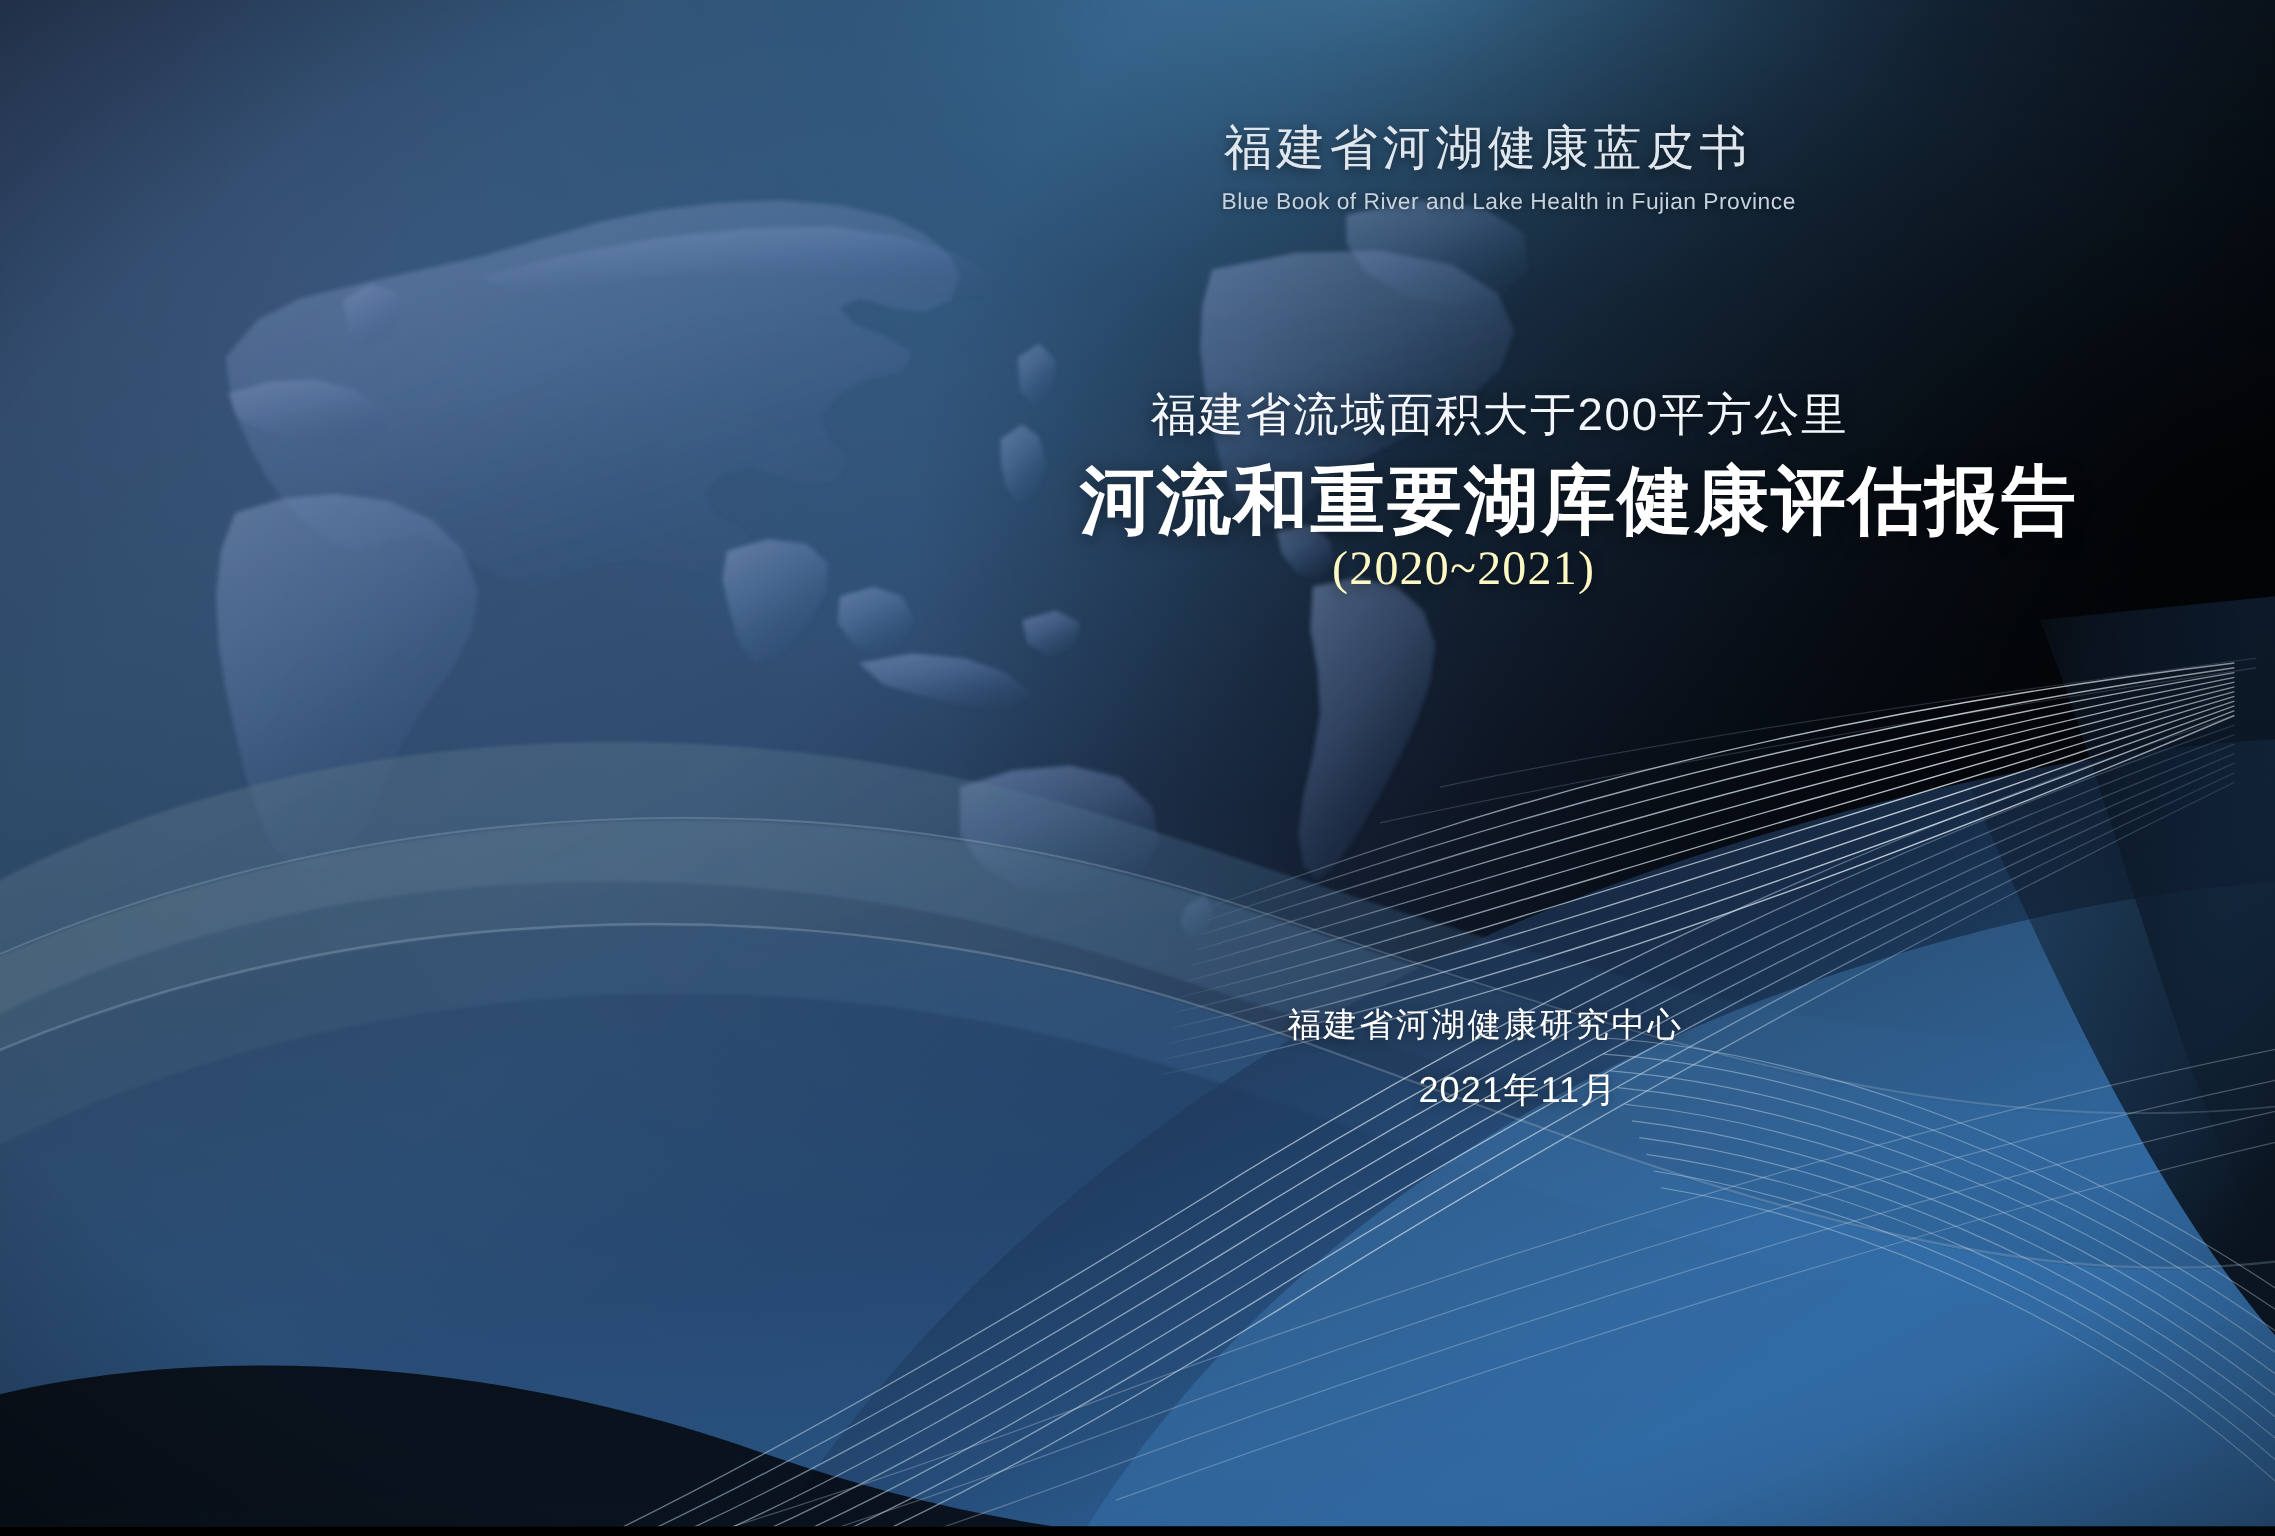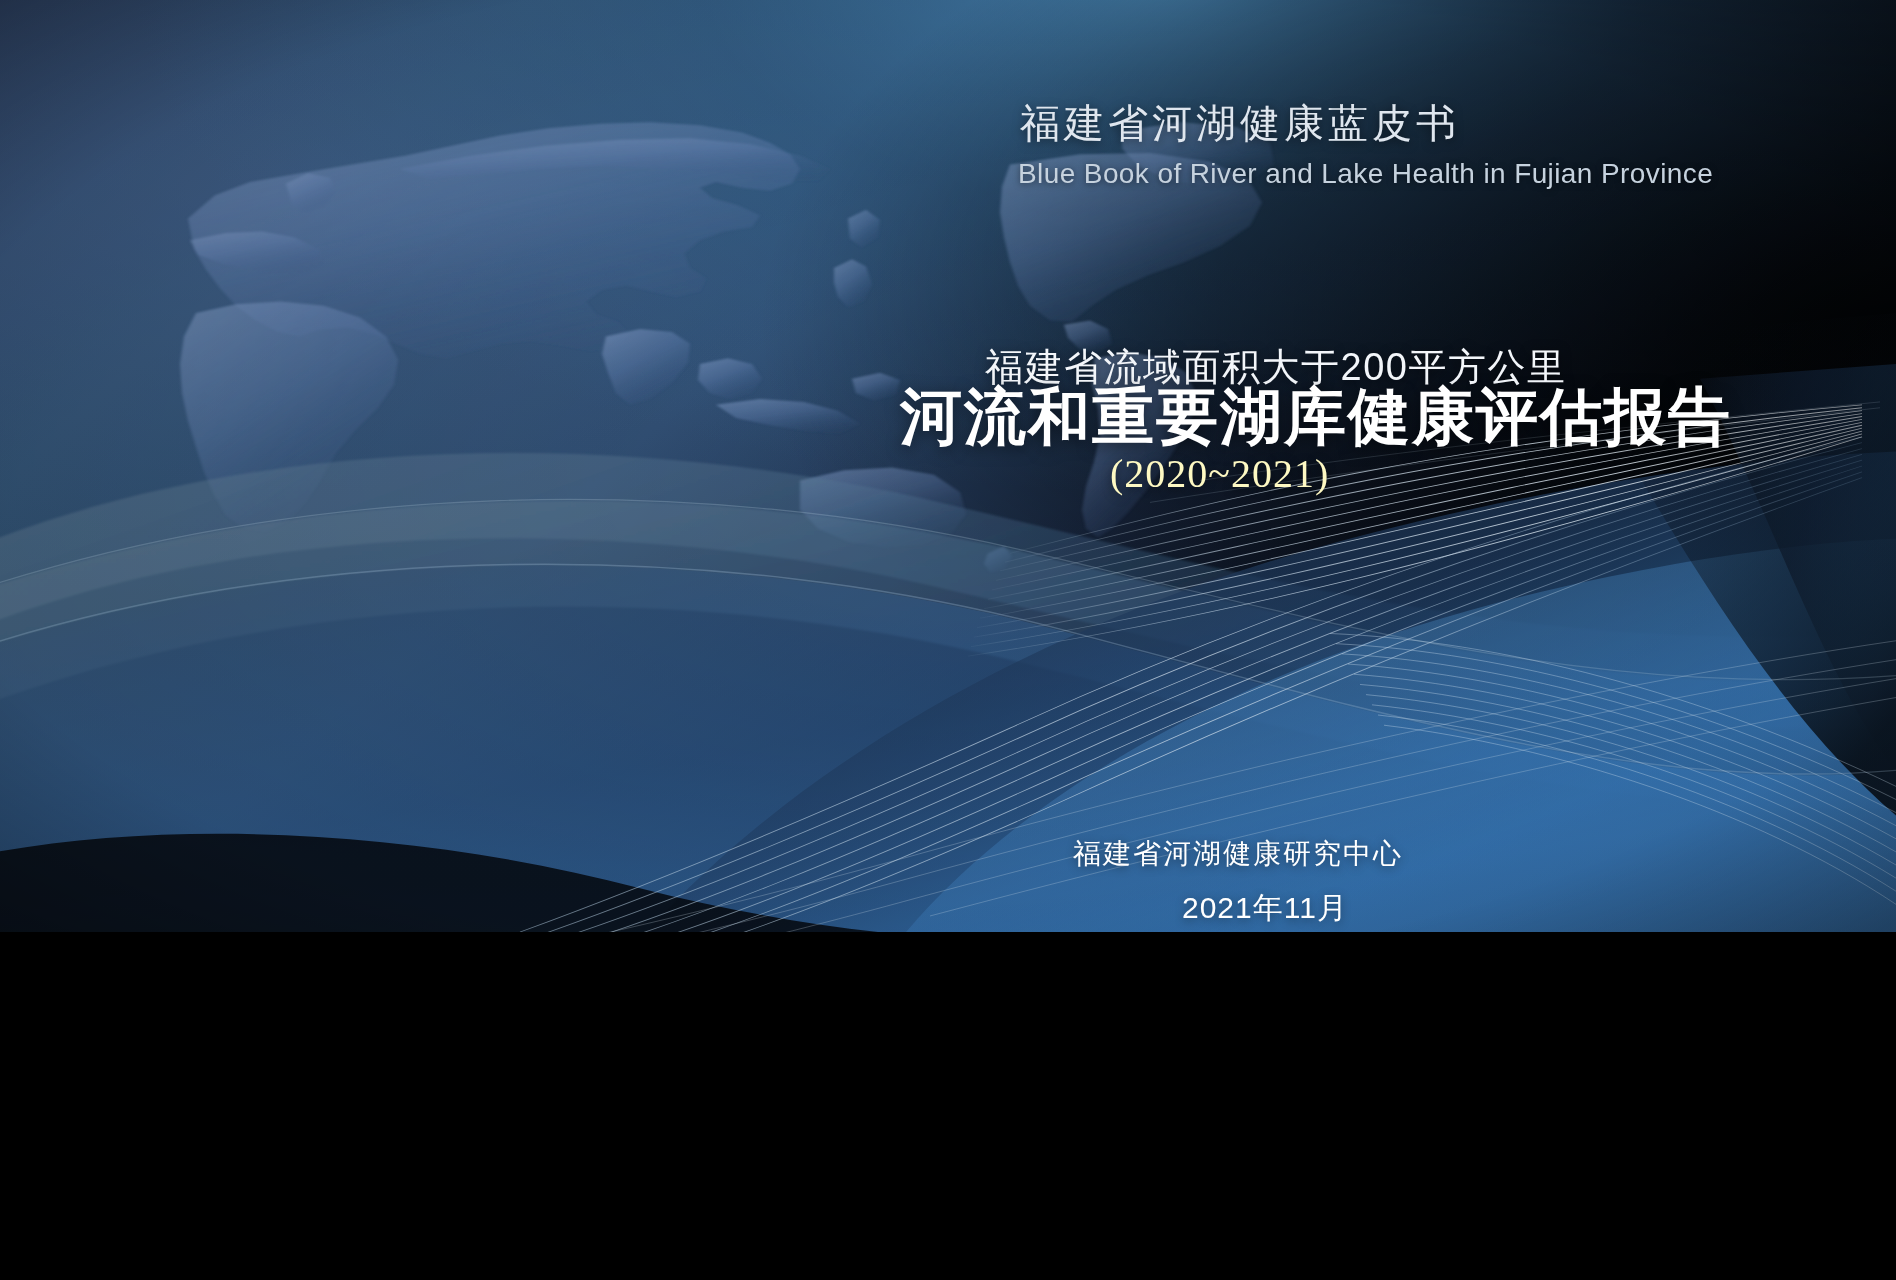--- a/index.html
+++ b/index.html
@@ -1,47 +1,46 @@
 <!DOCTYPE html>
 <html lang="zh"><head>
 <meta charset="utf-8">
 <title>Report Cover</title>
 <style>
   html,body{margin:0;padding:0;background:#000;}
   *{box-sizing:border-box;}
   .stage{
     position:relative;
-    width:1896px;height:932px;
+    width:1896px;height:1272px;
     overflow:hidden;
     background:#05070c;
     font-family:"Liberation Sans","DejaVu Sans",sans-serif;
   }
   .layer{position:absolute;inset:0;}
   .layer svg{display:block;width:100%;height:100%;}
 
   
   .txt{position:absolute;z-index:60;color:#fff;white-space:nowrap;}
   .bluebook-cn{
     left:1020px;top:96px;
     font-size:40px;letter-spacing:4px;
     color:#dfe6ee;
     text-shadow:0 2px 10px rgba(0,0,0,.55);
   }
   .bluebook-en{
     left:1018px;top:158px;
-    font-size:28px;letter-spacing:.4px;
+    font-size:19px;letter-spacing:.4px;
     color:#c6d2de;font-weight:400;
     text-shadow:0 1px 6px rgba(0,0,0,.5);
   }
   .sub-line{
-    left:985px;top:320px;
+    left:959px;top:320px;
     font-size:38px;letter-spacing:1.5px;
     color:#f3f6fa;
     text-shadow:0 2px 12px rgba(0,0,0,.6);
-    margin-top:22px;
   }
   .main-title{
     left:900px;top:375px;
     font-size:62px;font-weight:700;letter-spacing:2px;
     color:#ffffff;
     text-shadow:0 3px 16px rgba(0,0,0,.55);
   }
   .years{
     left:1110px;top:450px;
     font-size:40px;letter-spacing:1px;

